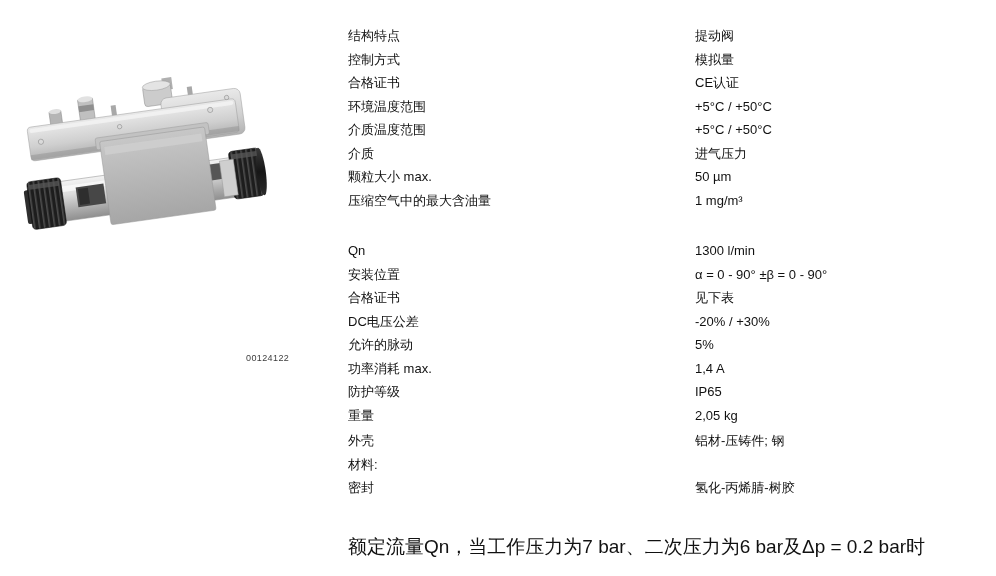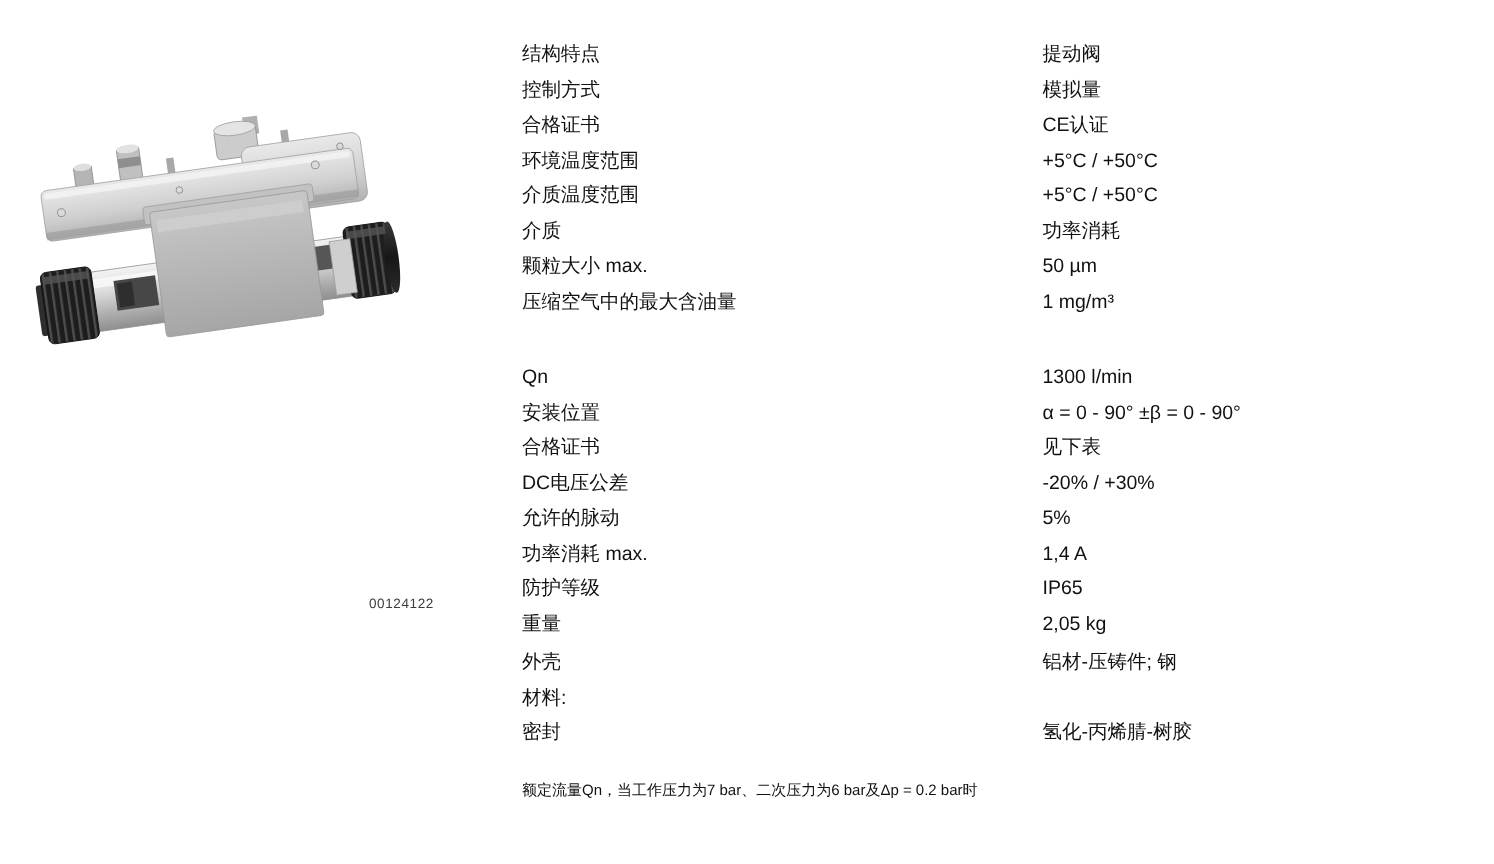--- a/index.html
+++ b/index.html
@@ -22,41 +22,40 @@
     height: 190px;
   }
   .photo-wrap svg { width: 100%; height: 100%; display: block; }
   .photo-caption {
     position: absolute;
     left: 224px;
     top: 277px;
     font-size: 9px;
     letter-spacing: 0.4px;
     color: #3c3c3c;
-    margin-top: 44px;
   }
 
   
   .specs {
     position: absolute;
     left: 348px;
     top: 24px;
     width: 610px;
     font-size: 13px;
     line-height: 23.5px;
   }
   .spec-section { margin: 0; }
   #sections .spec-section:nth-child(2) { margin-top: 27px; }
   #sections .spec-section:nth-child(3) { margin-top: 2px; }
   .spec-row { display: flex; gap: 20px; }
   .spec-label { flex: 0 0 327px; width: 327px; }
   .spec-value { flex: 1 1 auto; white-space: nowrap; }
   .footnote {
-    margin: 16px 0 0 0;
-    font-size: 10px;
+    margin: 35px 0 0 0;
+    font-size: 19px;
     line-height: 23.5px;
     white-space: nowrap;
   }
 </style>
 </head>
 <body>
 
 <div class="page">
 
   <figure class="photo-wrap" style="margin:0">
@@ -165,21 +164,21 @@
           <div class="spec-row">
             <div class="spec-label">环境温度范围</div>
             <div class="spec-value">+5°C / +50°C</div>
           </div>
           <div class="spec-row">
             <div class="spec-label">介质温度范围</div>
             <div class="spec-value">+5°C / +50°C</div>
           </div>
           <div class="spec-row">
             <div class="spec-label">介质</div>
-            <div class="spec-value">功率消耗</div>
+            <div class="spec-value">进气压力</div>
           </div>
           <div class="spec-row">
             <div class="spec-label">颗粒大小 max.</div>
             <div class="spec-value">50 µm</div>
           </div>
           <div class="spec-row">
             <div class="spec-label">压缩空气中的最大含油量</div>
             <div class="spec-value">1 mg/m³</div>
           </div>
         </div>

